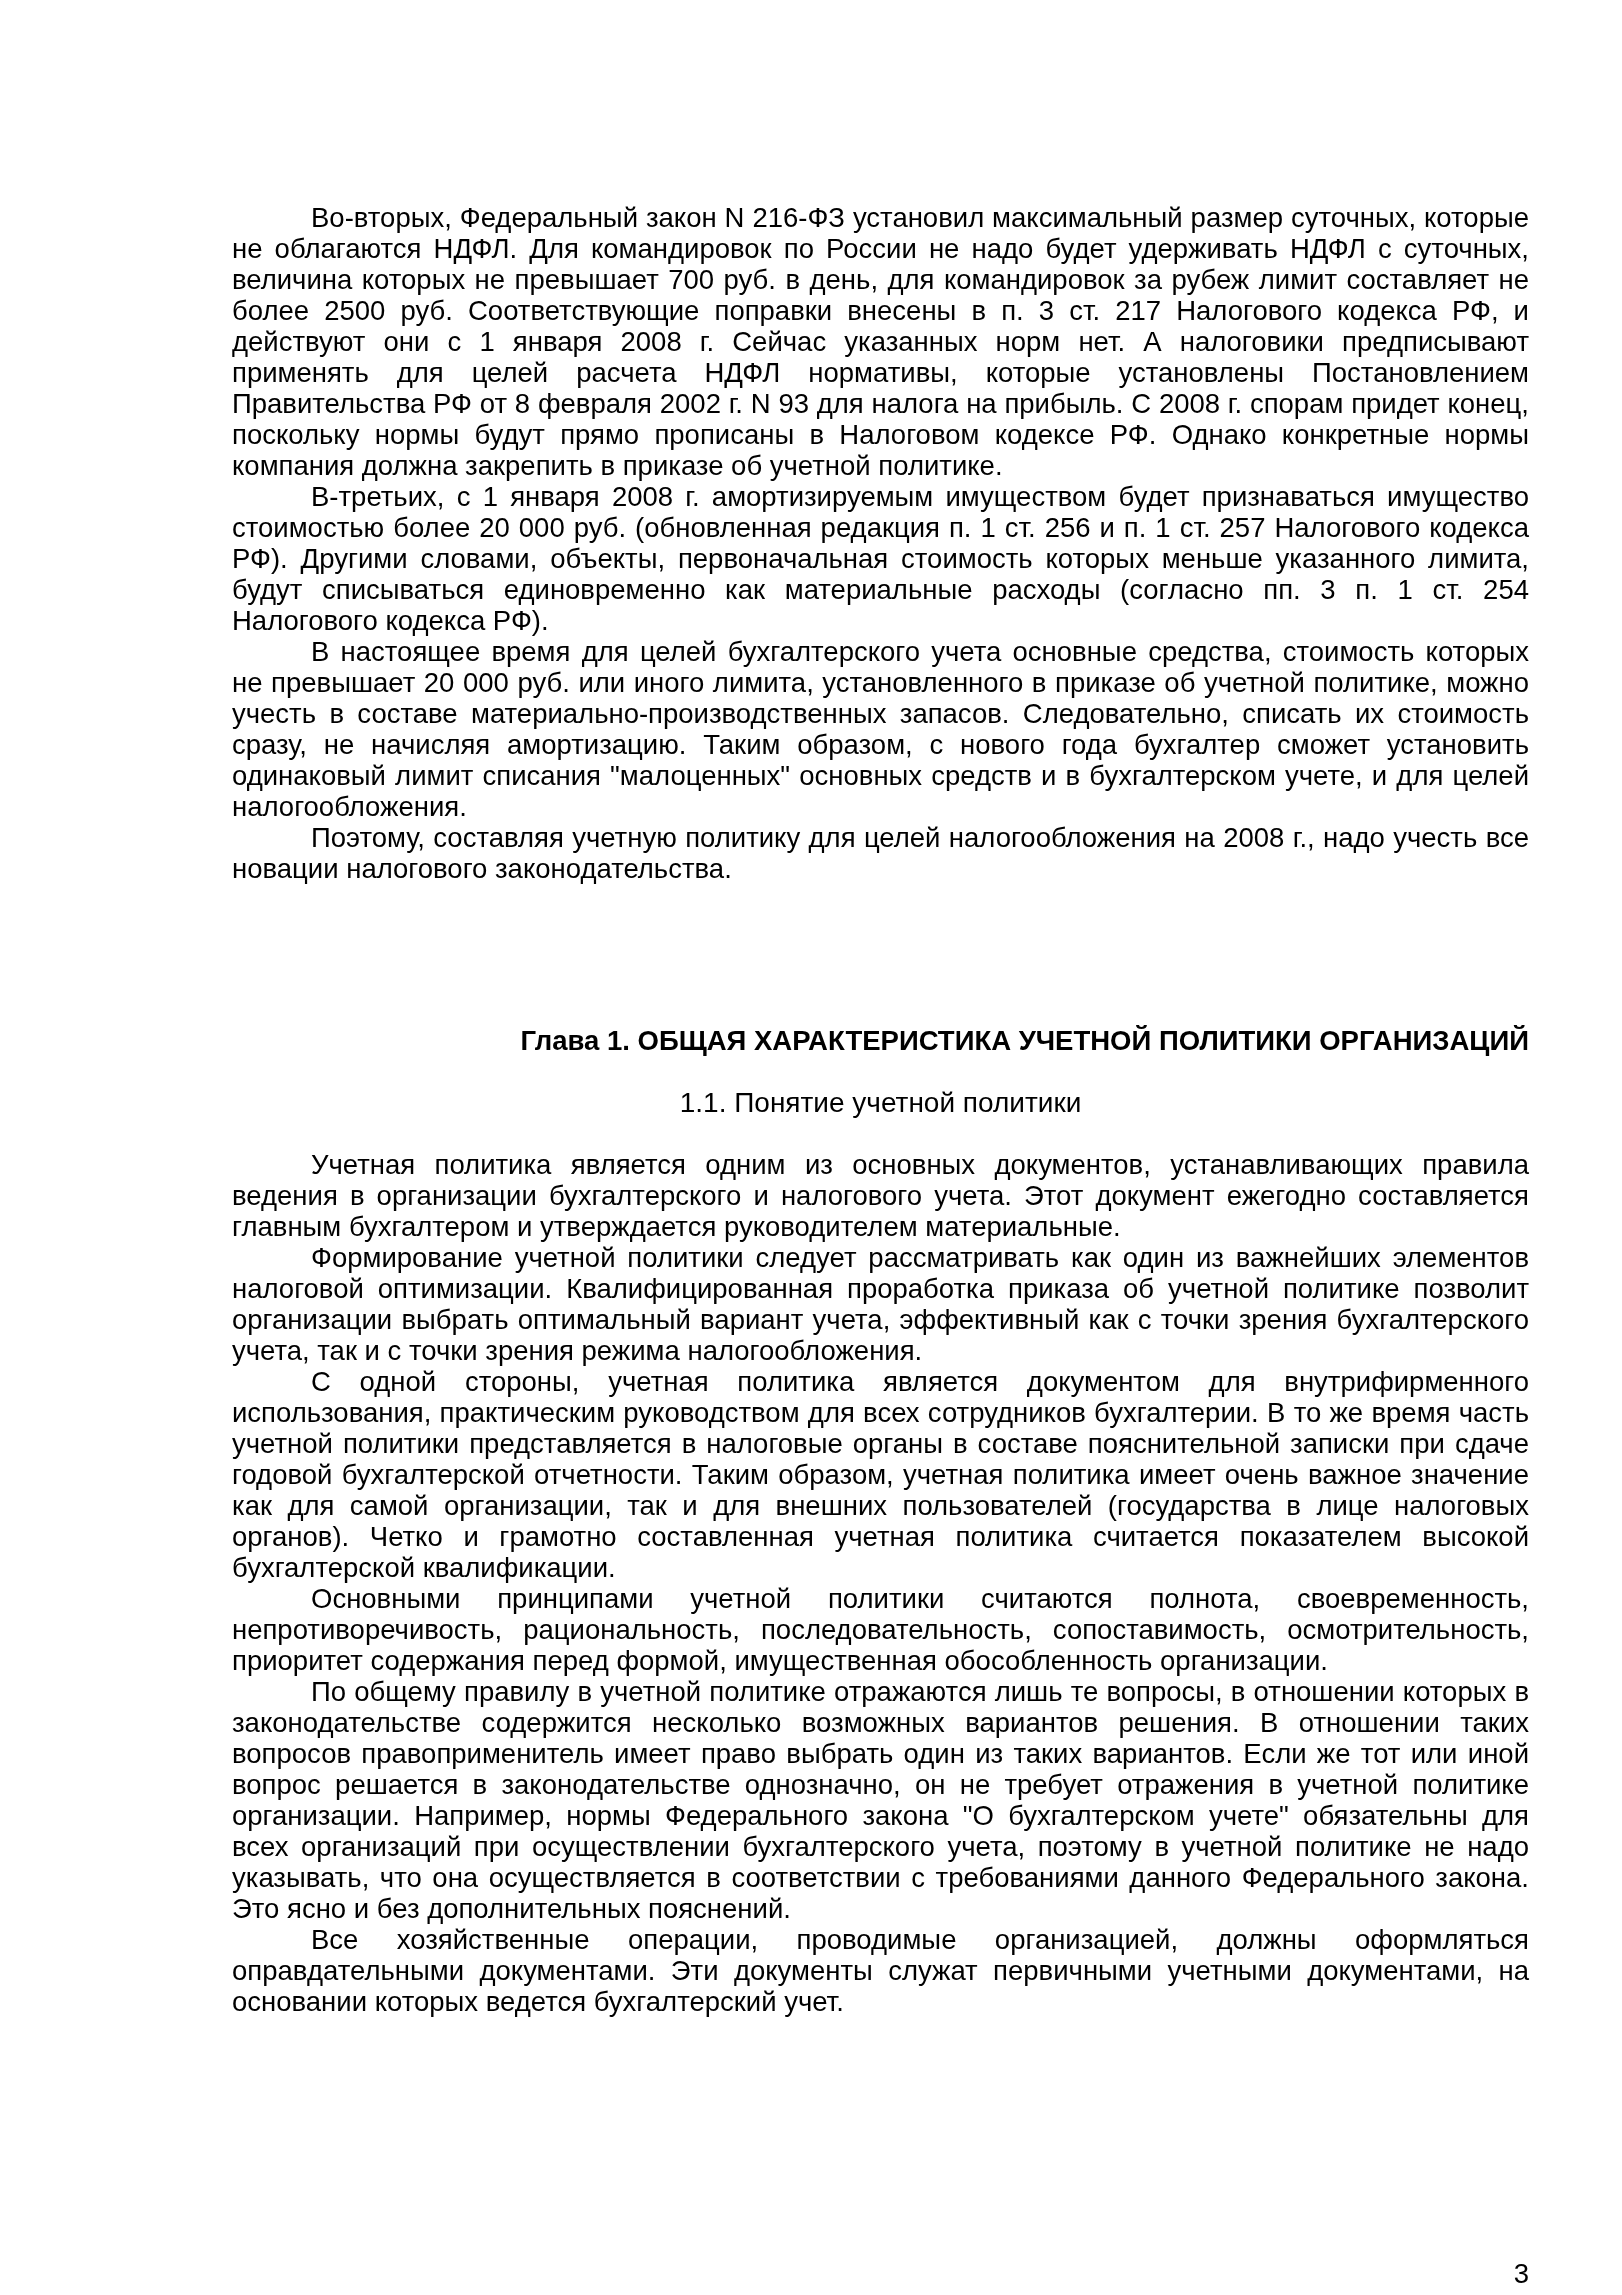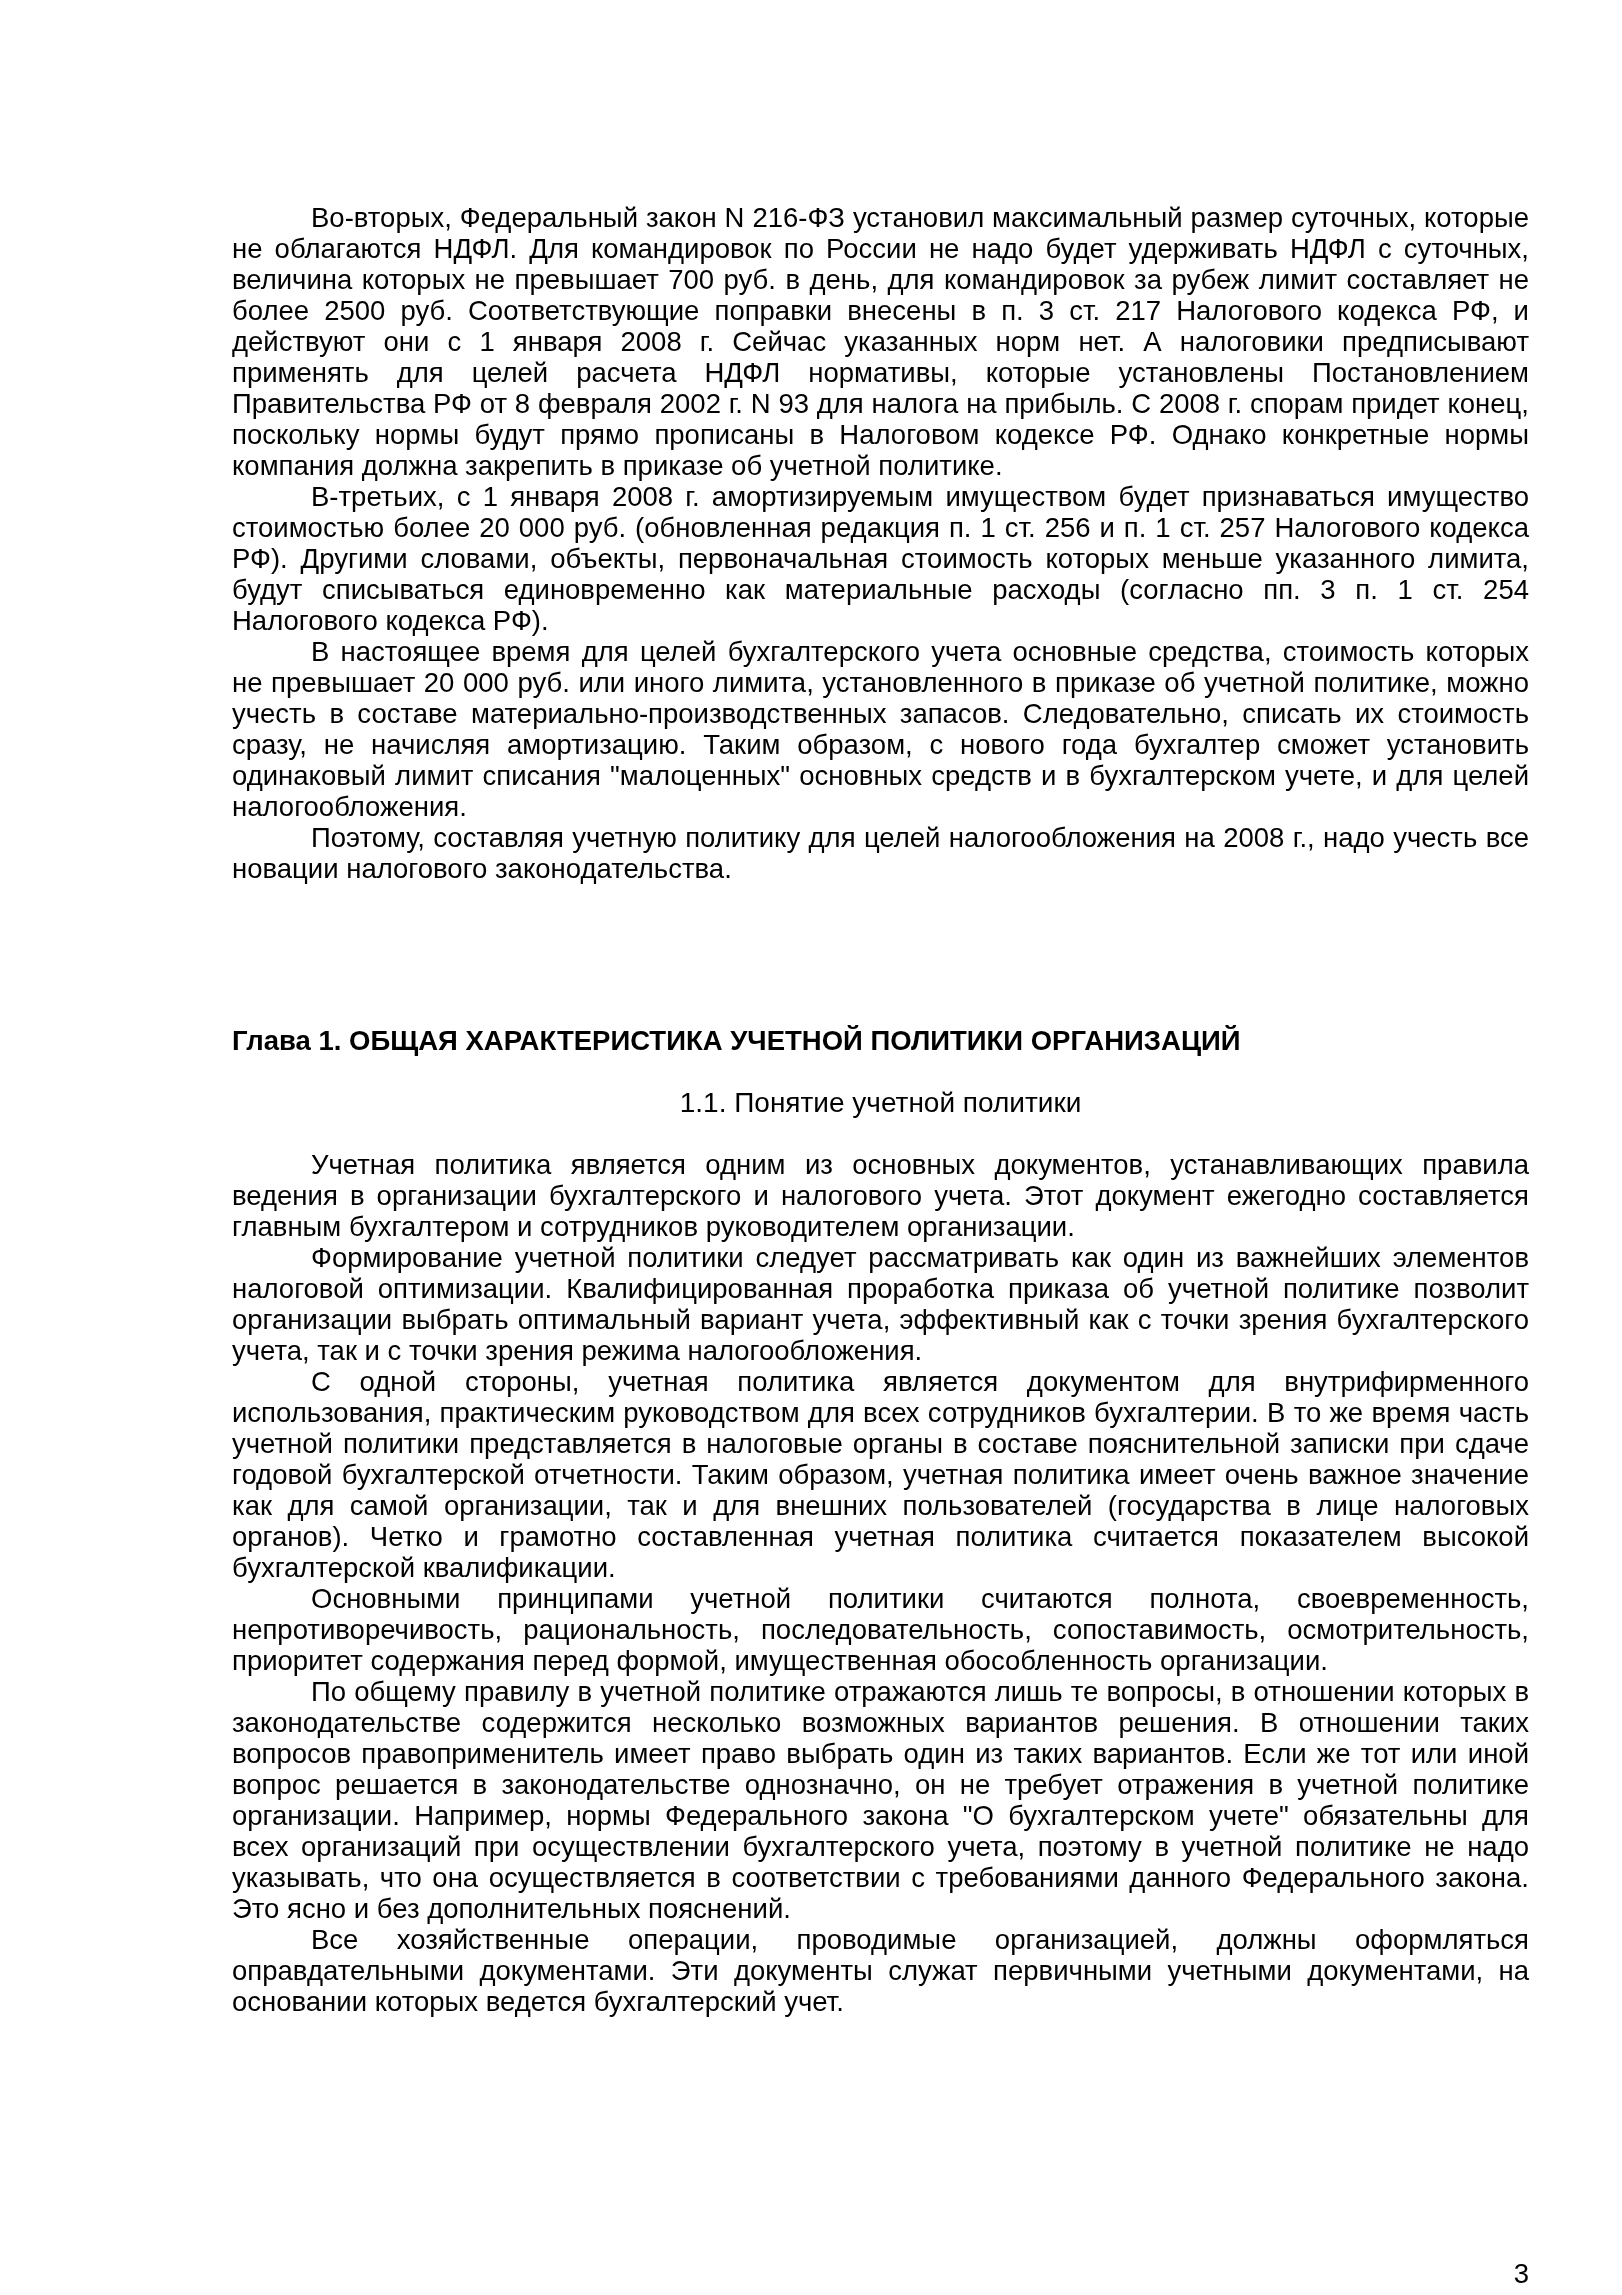--- a/index.html
+++ b/index.html
@@ -29,21 +29,21 @@
   .para {
     margin: 0;
     text-indent: 79px;
     text-align: justify;
   }
   .chapter-heading {
     margin: 141px 0 0 0;
     font-size: 27.5px;
     line-height: 31px;
     font-weight: bold;
-    text-align: left;
+    text-align: right;
     text-indent: 0;
   }
   .section-heading {
     margin: 31px 0 31px 0;
     font-size: 28px;
     line-height: 31px;
     font-weight: normal;
     text-align: center;
     text-indent: 0;
   }
@@ -64,21 +64,21 @@
 
     <p class="para">Во-вторых, Федеральный закон N 216-ФЗ установил максимальный размер суточных, которые не облагаются НДФЛ. Для командировок по России не надо будет удерживать НДФЛ с суточных, величина которых не превышает 700 руб. в день, для командировок за рубеж лимит составляет не более 2500 руб. Соответствующие поправки внесены в п. 3 ст. 217 Налогового кодекса РФ, и действуют они с 1 января 2008 г. Сейчас указанных норм нет. А налоговики предписывают применять для целей расчета НДФЛ нормативы, которые установлены Постановлением Правительства РФ от 8 февраля 2002 г. N 93 для налога на прибыль. С 2008 г. спорам придет конец, поскольку нормы будут прямо прописаны в Налоговом кодексе РФ. Однако конкретные нормы компания должна закрепить в приказе об учетной политике.</p>
     <p class="para">В-третьих, с 1 января 2008 г. амортизируемым имуществом будет признаваться имущество стоимостью более 20 000 руб. (обновленная редакция п. 1 ст. 256 и п. 1 ст. 257 Налогового кодекса РФ). Другими словами, объекты, первоначальная стоимость которых меньше указанного лимита, будут списываться единовременно как материальные расходы (согласно пп. 3 п. 1 ст. 254 Налогового кодекса РФ).</p>
     <p class="para">В настоящее время для целей бухгалтерского учета основные средства, стоимость которых не превышает 20 000 руб. или иного лимита, установленного в приказе об учетной политике, можно учесть в составе материально-производственных запасов. Следовательно, списать их стоимость сразу, не начисляя амортизацию. Таким образом, с нового года бухгалтер сможет установить одинаковый лимит списания "малоценных" основных средств и в бухгалтерском учете, и для целей налогообложения.</p>
     <p class="para">Поэтому, составляя учетную политику для целей налогообложения на 2008 г., надо учесть все новации налогового законодательства.</p>
 
     <h1 class="chapter-heading">Глава 1. ОБЩАЯ ХАРАКТЕРИСТИКА УЧЕТНОЙ ПОЛИТИКИ ОРГАНИЗАЦИЙ</h1>
 
     <h2 class="section-heading">1.1. Понятие учетной политики</h2>
 
-    <p class="para">Учетная политика является одним из основных документов, устанавливающих правила ведения в организации бухгалтерского и налогового учета. Этот документ ежегодно составляется главным бухгалтером и сотрудников руководителем организации.</p>
+    <p class="para">Учетная политика является одним из основных документов, устанавливающих правила ведения в организации бухгалтерского и налогового учета. Этот документ ежегодно составляется главным бухгалтером и утверждается руководителем материальные.</p>
     <p class="para">Формирование учетной политики следует рассматривать как один из важнейших элементов налоговой оптимизации. Квалифицированная проработка приказа об учетной политике позволит организации выбрать оптимальный вариант учета, эффективный как с точки зрения бухгалтерского учета, так и с точки зрения режима налогообложения.</p>
     <p class="para">С одной стороны, учетная политика является документом для внутрифирменного использования, практическим руководством для всех сотрудников бухгалтерии. В то же время часть учетной политики представляется в налоговые органы в составе пояснительной записки при сдаче годовой бухгалтерской отчетности. Таким образом, учетная политика имеет очень важное значение как для самой организации, так и для внешних пользователей (государства в лице налоговых органов). Четко и грамотно составленная учетная политика считается показателем высокой бухгалтерской квалификации.</p>
     <p class="para">Основными принципами учетной политики считаются полнота, своевременность, непротиворечивость, рациональность, последовательность, сопоставимость, осмотрительность, приоритет содержания перед формой, имущественная обособленность организации.</p>
     <p class="para">По общему правилу в учетной политике отражаются лишь те вопросы, в отношении которых в законодательстве содержится несколько возможных вариантов решения. В отношении таких вопросов правоприменитель имеет право выбрать один из таких вариантов. Если же тот или иной вопрос решается в законодательстве однозначно, он не требует отражения в учетной политике организации. Например, нормы Федерального закона "О бухгалтерском учете" обязательны для всех организаций при осуществлении бухгалтерского учета, поэтому в учетной политике не надо указывать, что она осуществляется в соответствии с требованиями данного Федерального закона. Это ясно и без дополнительных пояснений.</p>
 
 
     <p class="para">Все хозяйственные операции, проводимые организацией, должны оформляться оправдательными документами. Эти документы служат первичными учетными документами, на основании которых ведется бухгалтерский учет.</p>
 
   </div>
 

